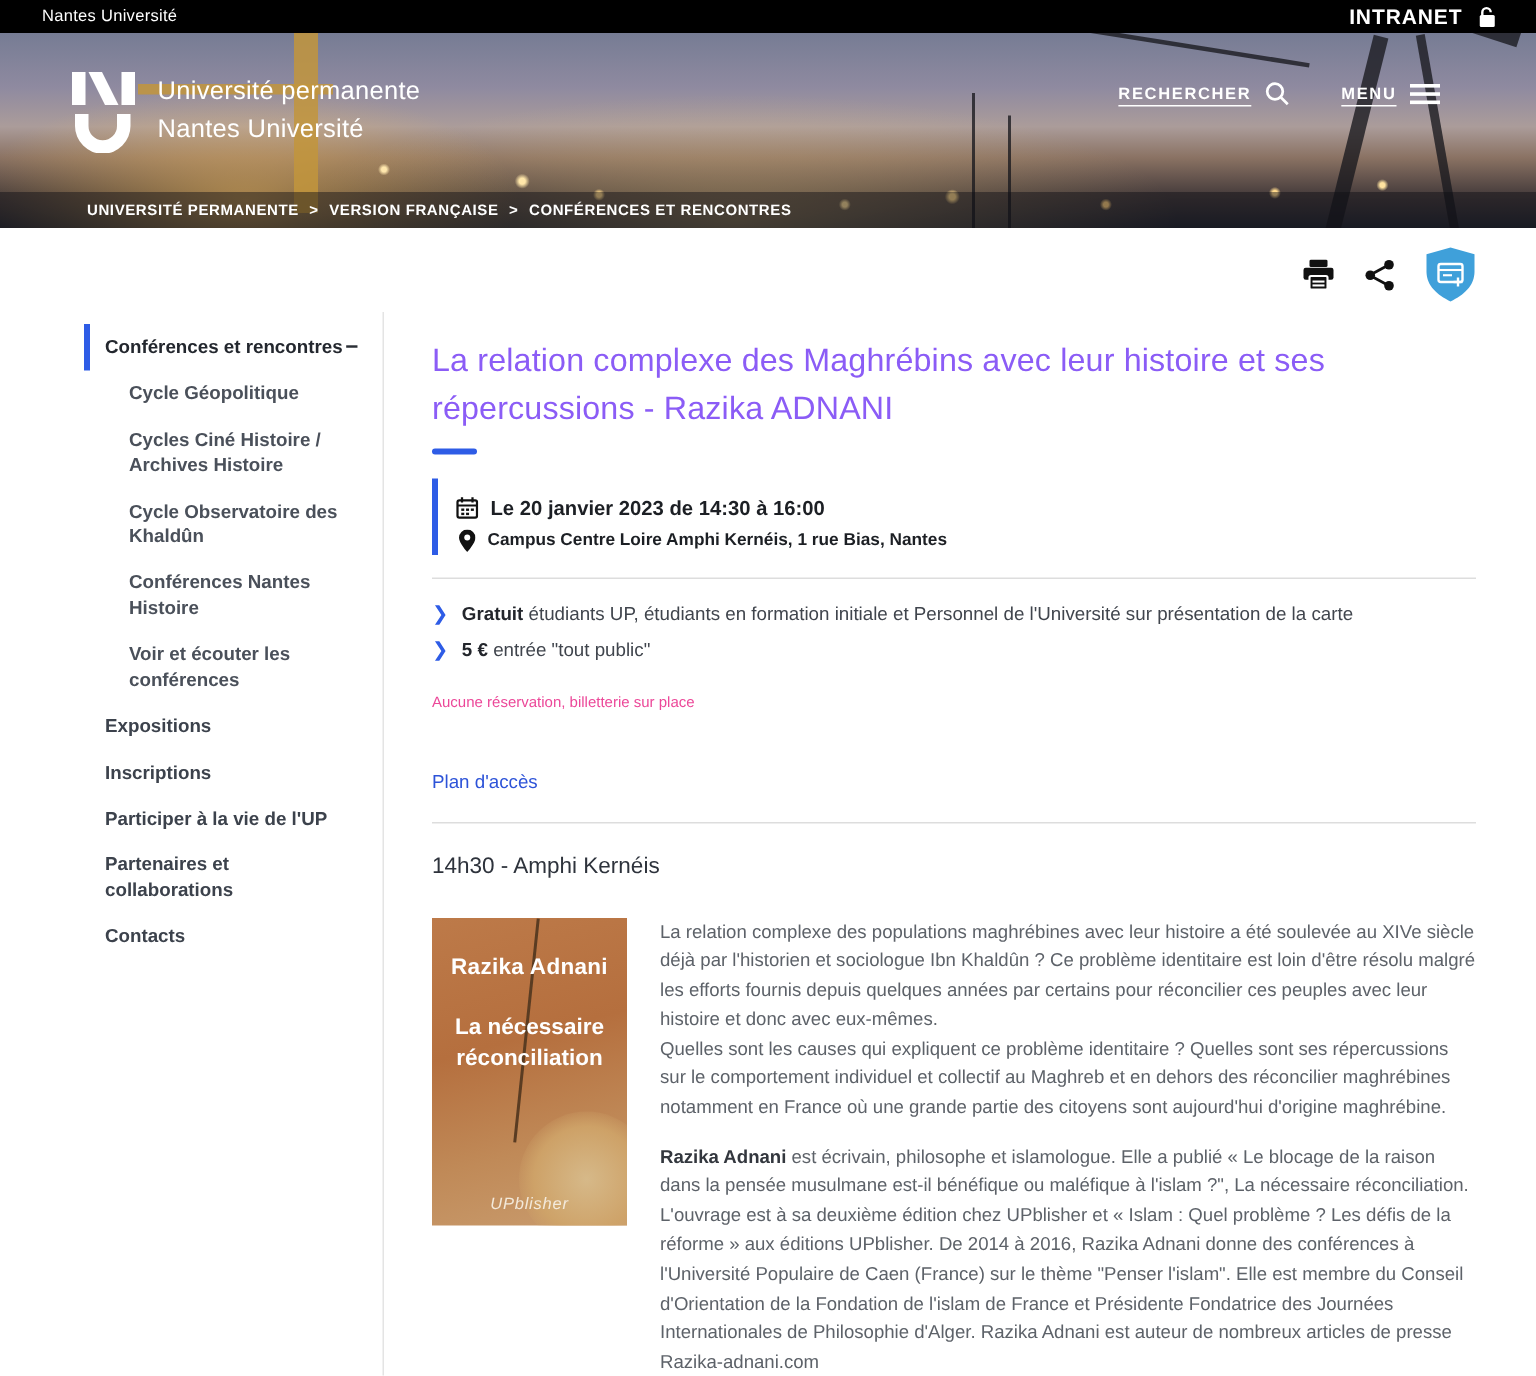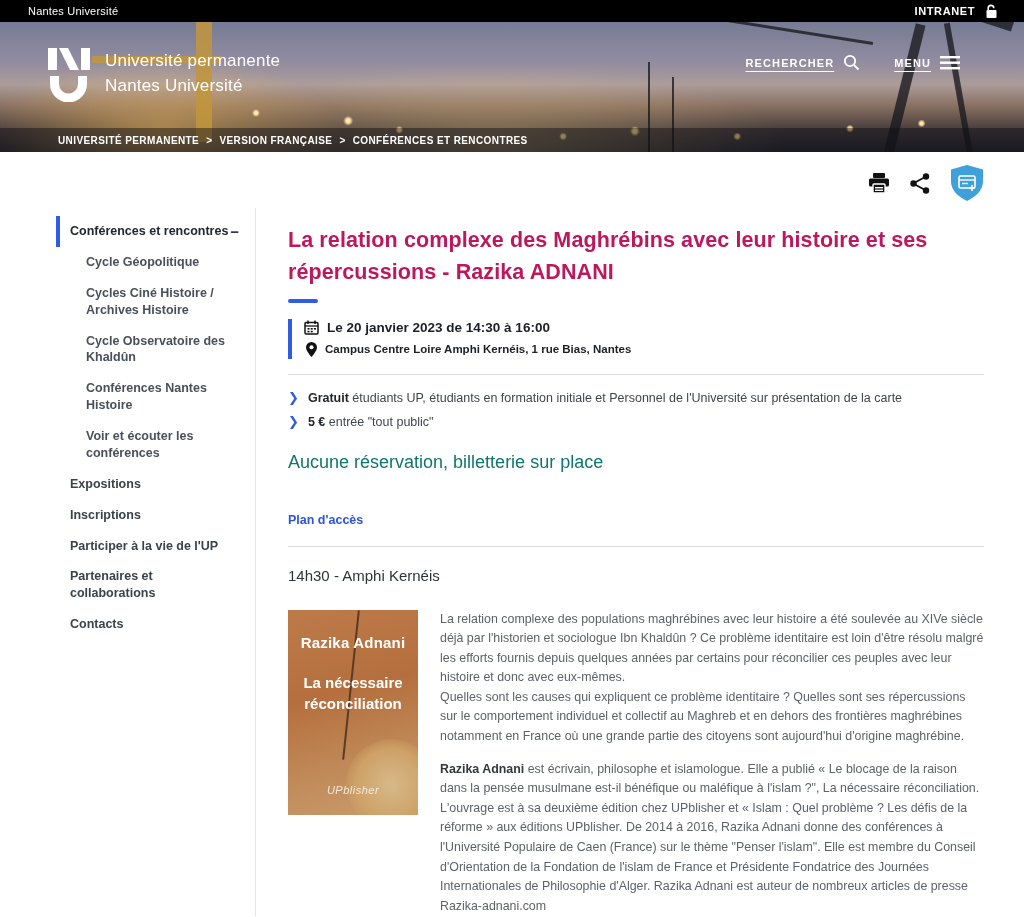--- a/index.html
+++ b/index.html
@@ -4,21 +4,21 @@
 <style>
   * { margin:0; padding:0; box-sizing:border-box; }
   html,body { width:1024px; font-family:"Liberation Sans","DejaVu Sans",sans-serif; background:#fff; }
   body { height:917px; overflow:hidden; }
 
   
   .topbar { height:22px; background:#000; color:#fff; display:flex; align-items:center;
             justify-content:space-between; padding:0 26px 0 28px; }
   .topbar .site { font-size:11px; letter-spacing:.2px; }
   .topbar .right { display:flex; align-items:center; gap:10px; }
-  .topbar .intranet { font-size:11px; font-weight:bold; letter-spacing:.6px; }
+  .topbar .intranet { font-size:14px; font-weight:bold; letter-spacing:.6px; }
 
   
   .hero { position:relative; height:130px; overflow:hidden;
     background:
       radial-gradient(ellipse 260px 110px at 16% 86%, rgba(255,196,92,.55), transparent 70%),
       radial-gradient(ellipse 420px 120px at 48% 96%, rgba(255,214,130,.35), transparent 70%),
       radial-gradient(circle 5px at 34% 76%, #ffe9b0 0 40%, transparent 100%),
       radial-gradient(circle 4px at 39% 83%, #ffd98c 0 40%, transparent 100%),
       radial-gradient(circle 4px at 55% 88%, #ffe3a0 0 40%, transparent 100%),
       radial-gradient(circle 5px at 62% 84%, #ffd98c 0 40%, transparent 100%),
@@ -49,51 +49,51 @@
   .sidebar { width:200px; border-right:1px solid #e4e4e4; padding:8px 14px 30px 0; min-height:445px; }
   .side-item { display:flex; align-items:flex-start; justify-content:space-between;
                padding:7px 0 7px 14px; font-size:12.5px; font-weight:600; color:#3c424c;
                line-height:1.35; cursor:pointer; }
   .side-item.active { border-left:4px solid #2e5ce6; padding-left:10px; color:#23272e; }
   .side-item.sub { padding-left:30px; color:#4a505a; }
   .side-item .toggle { font-size:15px; font-weight:bold; color:#2b2f36; line-height:1;
                        padding-right:2px; margin-top:1px; }
 
   .main { flex:1; padding:16px 0 0 32px; }
-  h1.title { font-size:21.5px; font-weight:700; color:#be185d; line-height:1.5; letter-spacing:.1px; }
+  h1.title { font-size:21.5px; font-weight:400; color:#8b5cf6; line-height:1.5; letter-spacing:.1px; }
   .title-accent { width:30px; height:4px; background:#2e5ce6; border-radius:2px; margin:10px 0 16px; }
 
   .event-info { border-left:4px solid #2e5ce6; padding:1px 0 2px 12px; }
   .ev-row { display:flex; align-items:center; gap:8px; color:#1c1f24; }
-  .ev-row.date { font-size:13.5px; font-weight:bold; }
+  .ev-row.date { font-size:13.5px; font-weight:bold;margin-top:11px; }
   .ev-row.place { font-size:11.5px; font-weight:bold; margin-top:7px; }
 
   .hr { border:none; border-top:1px solid #ddd; margin:15px 0; }
 
   .price-row { display:flex; align-items:flex-start; gap:9px; font-size:12.5px; color:#40454d;
                margin-bottom:7px; line-height:1.4; }
   .price-row .chev { color:#2e5ce6; font-weight:800; font-size:13px; line-height:1.3; }
   .price-row b { color:#23262c; }
-  .reservation { margin-top:20px; font-size:18px; color:#0f766e; }
-  .plan-link { display:inline-block; margin-top:40px; color:#2d53d8; font-weight:bold;
+  .reservation { margin-top:20px; font-size:10px; color:#ec4899; }
+  .plan-link { display:inline-block; margin-top:40px; color:#2d53d8; font-weight:normal;
                font-size:12.5px; cursor:pointer; }
   .session { font-size:15px; color:#2e333c; margin:20px 0 26px; }
 
   .body-row { display:flex; align-items:flex-start; }
   .cover { width:130px; height:205px; flex:0 0 130px; position:relative; overflow:hidden; cursor:default;
            background:linear-gradient(165deg,#bd7a49 0%,#b56f3e 40%,#c08a58 72%,#c99c6e 100%); }
   .cover .twig { position:absolute; left:62px; top:0; width:1.5px; height:150px;
                  background:#5a3c22; transform:rotate(6deg); }
   .cover .grass { position:absolute; right:-18px; bottom:-14px; width:90px; height:90px; border-radius:50%;
                   background:radial-gradient(circle,#d8bd8d 0%,#cfa469 55%,transparent 75%); opacity:.9; }
   .cover .author { position:absolute; top:24px; width:100%; text-align:center; color:#fff;
                    font-size:15px; font-weight:bold; letter-spacing:.2px; }
   .cover .ctitle { position:absolute; top:62px; width:100%; text-align:center; color:#fff;
                    font-size:15px; font-weight:bold; line-height:1.4; }
-  .cover .pub { position:absolute; bottom:19px; width:100%; text-align:center; color:#f3e9da;
+  .cover .pub { position:absolute; bottom:8px; width:100%; text-align:center; color:#f3e9da;
                 font-size:11px; font-style:italic; letter-spacing:.5px; }
 
   .texts { margin-left:22px; font-size:12.4px; line-height:1.58; color:#5d6269; }
   .texts p + p.gap { margin-top:13px; }
   .texts b { color:#33373e; }
 
   svg { display:block; }
 </style>
 </head>
 <body>
@@ -294,21 +294,21 @@
       <div class="body-row">
         <div class="cover">
           <div class="twig"></div>
           <div class="grass"></div>
           <div class="author">Razika Adnani</div>
           <div class="ctitle">La nécessaire réconciliation</div>
           <div class="pub">UPblisher</div>
         </div>
         <div class="texts">
           <p>La relation complexe des populations maghrébines avec leur histoire a été soulevée au XIVe siècle déjà par l'historien et sociologue Ibn Khaldûn ? Ce problème identitaire est loin d'être résolu malgré les efforts fournis depuis quelques années par certains pour réconcilier ces peuples avec leur histoire et donc avec eux-mêmes.</p>
-          <p>Quelles sont les causes qui expliquent ce problème identitaire ? Quelles sont ses répercussions sur le comportement individuel et collectif au Maghreb et en dehors des frontières maghrébines notamment en France où une grande partie des citoyens sont aujourd'hui d'origine maghrébine.</p>
+          <p>Quelles sont les causes qui expliquent ce problème identitaire ? Quelles sont ses répercussions sur le comportement individuel et collectif au Maghreb et en dehors des réconcilier maghrébines notamment en France où une grande partie des citoyens sont aujourd'hui d'origine maghrébine.</p>
           <p class="gap"><b>Razika Adnani</b><span> est écrivain, philosophe et islamologue. Elle a publié « Le blocage de la raison dans la pensée musulmane est-il bénéfique ou maléfique à l'islam ?", La nécessaire réconciliation. L'ouvrage est à sa deuxième édition chez UPblisher et « Islam : Quel problème ? Les défis de la réforme » aux éditions UPblisher. De 2014 à 2016, Razika Adnani donne des conférences à l'Université Populaire de Caen (France) sur le thème "Penser l'islam". Elle est membre du Conseil d'Orientation de la Fondation de l'islam de France et Présidente Fondatrice des Journées Internationales de Philosophie d'Alger. Razika Adnani est auteur de nombreux articles de presse Razika-adnani.com</span></p>
         </div>
       </div>
 
       
     </main>
   </div>
 </div>
 
 </body></html>

